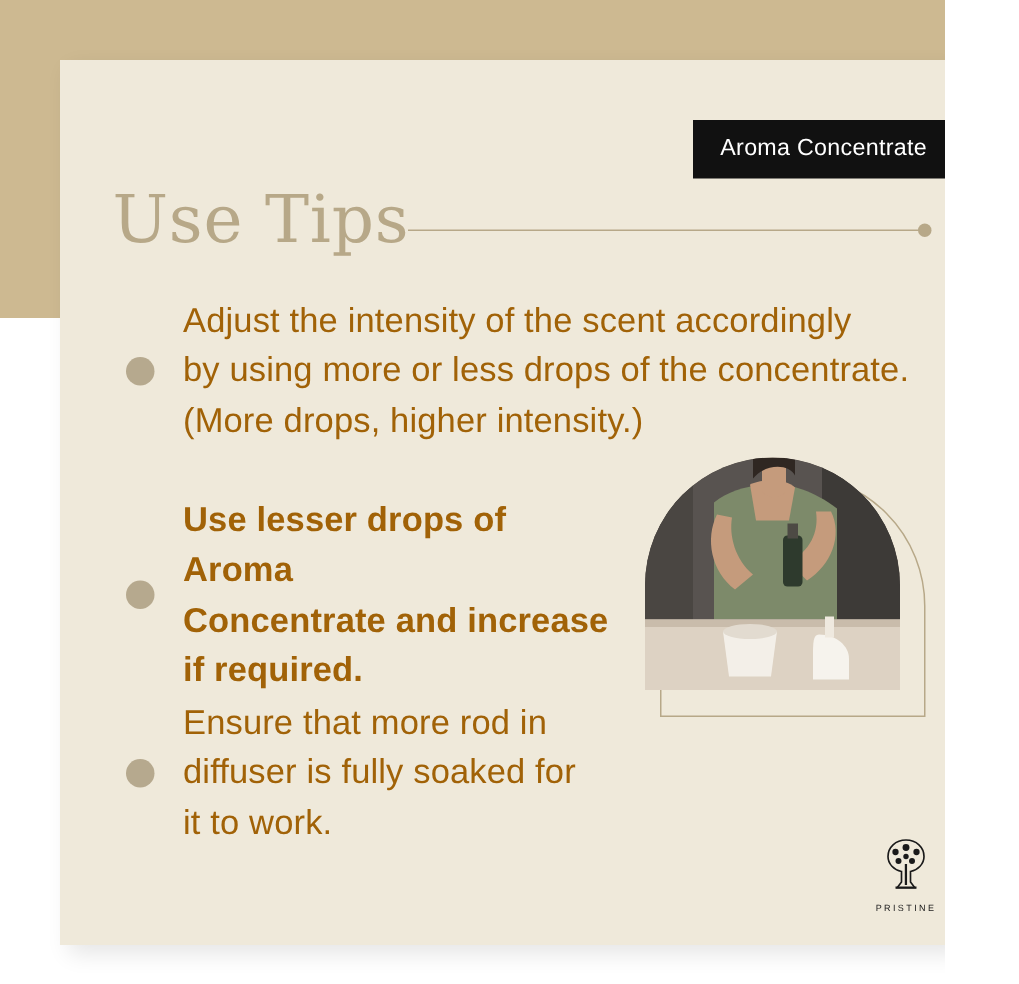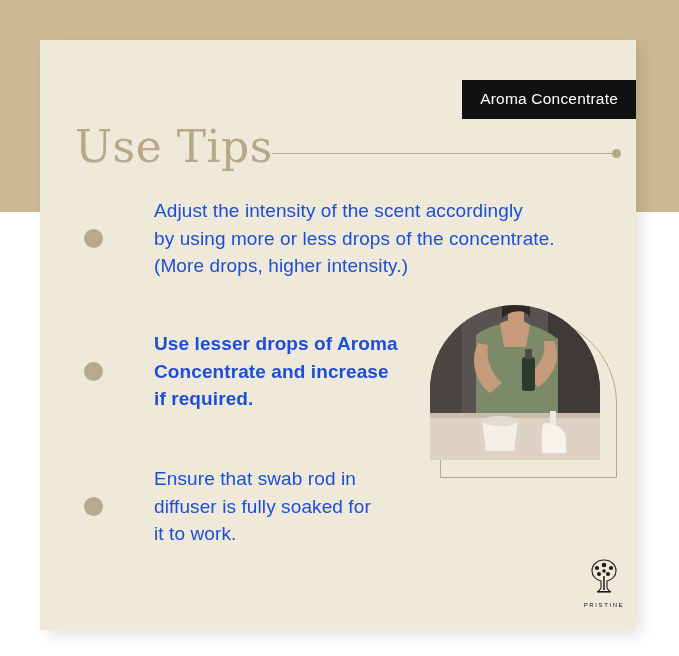--- a/index.html
+++ b/index.html
@@ -8,21 +8,21 @@
   }
   body {
     width: 679px;
     height: 656px;
     background: #ffffff;
     font-family: "Liberation Sans", sans-serif;
     overflow: hidden;
   }
   .canvas {
     position: relative;
-    width: 679px;
+    width: 630px;
     height: 656px;
     background: #ffffff;
     overflow: hidden;
   }
   
   .band {
     position: absolute;
     left: 0;
     top: 0;
     width: 679px;
@@ -102,26 +102,25 @@
   }
   .bullet {
     width: 19px;
     height: 19px;
     border-radius: 50%;
     background: #b6a98e;
     flex: 0 0 auto;
     margin-right: 19px;
   }
   .tip-text {
-    font-size: 19px;
+    font-size: 23px;
     line-height: 1.45;
-    color: #1d4ed8;
+    color: #a16207;
     letter-spacing: 0.1px;
     white-space: pre-line;
-    margin-left: 32px;
   }
   .tip-1 { left: 44px; top: 157px; width: 540px; }
   .tip-2 { left: 44px; top: 290px; width: 330px; font-weight: bold; }
   .tip-3 { left: 44px; top: 425px; width: 350px; }
 
   
   .photo-frame {
     position: absolute;
     left: 400px;
     top: 276px;
@@ -186,21 +185,21 @@
 
       <div class="tip tip-2">
         <span class="bullet"></span>
         <span class="tip-text">Use lesser drops of Aroma
 Concentrate and increase
 if required.</span>
       </div>
 
       <div class="tip tip-3">
         <span class="bullet"></span>
-        <span class="tip-text">Ensure that swab rod in
+        <span class="tip-text">Ensure that more rod in
 diffuser is fully soaked for
 it to work.</span>
       </div>
 
     </div>
 
     <div class="photo-frame"></div>
 
     <div class="photo">
       <svg width="170" height="155" viewBox="0 0 170 155">

